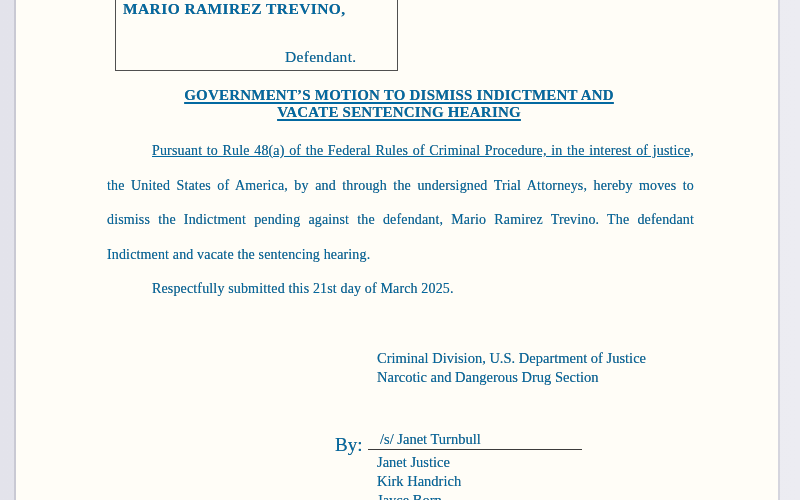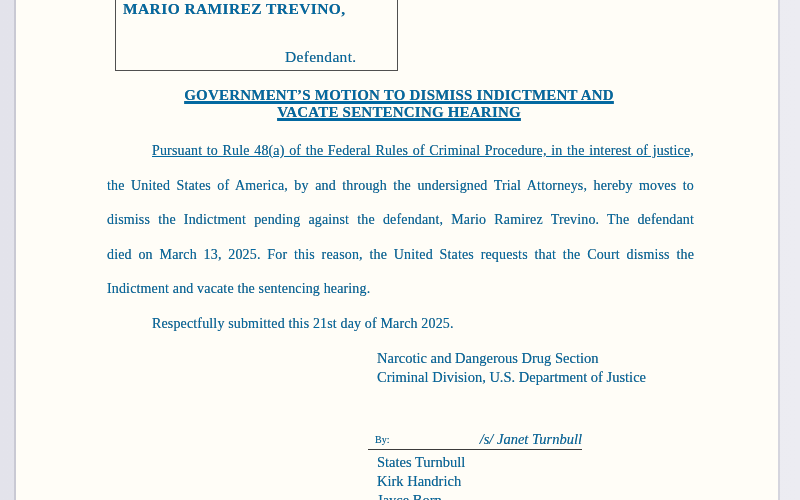--- a/index.html
+++ b/index.html
@@ -64,21 +64,20 @@
   .motion-title {
     position: absolute;
     left: 0;
     top: 87px;
     width: 766px;
     text-align: center;
     font-weight: bold;
     font-size: 15px;
     line-height: 16.5px;
     letter-spacing: 0.2px;
-    text-decoration: underline;
   }
   .motion-title .title-line {
     text-decoration: underline;
     text-underline-offset: 2px;
     text-decoration-thickness: 1.5px;
   }
   .body-block {
     position: absolute;
     left: 91px;           
     top: 134px;
@@ -107,33 +106,30 @@
     left: 361px;          
     top: 349px;
     font-size: 14.5px;
     line-height: 18.5px;
     white-space: nowrap;
   }
   .by-label {
     position: absolute;
     left: 319px;          
     top: 434px;
-    font-size: 10px;
-    margin-left: 40px;
+    font-size: 19px;
   }
   .signature-line {
     position: absolute;
     left: 352px;
     top: 431px;
     width: 214px;
     border-bottom: 1.5px solid #3b3b3b;
     padding-bottom: 1px;
     font-size: 14.5px;
-    font-style: italic;
-    text-align: right;
   }
   .signature-line .sig-text {
     padding-left: 12px;
     white-space: nowrap;
   }
   .attorney-list {
     position: absolute;
     left: 361px;
     top: 453px;
     font-size: 14.5px;
@@ -154,36 +150,35 @@
 
     <div class="motion-title">
       <div><span class="title-line">GOVERNMENT’S MOTION TO DISMISS INDICTMENT AND</span></div>
       <div><span class="title-line">VACATE SENTENCING HEARING</span></div>
     </div>
 
     <div class="body-block">
       <div class="body-line indent">Pursuant to Rule 48(a) of the Federal Rules of Criminal Procedure, in the interest of justice,</div>
       <div class="body-line">the United States of America, by and through the undersigned Trial Attorneys, hereby moves to</div>
       <div class="body-line">dismiss the Indictment pending against the defendant, Mario Ramirez Trevino.  The defendant</div>
-      <div class="body-line">died on March 13, 2025.  For this reason, the United States requests that the Court dismiss the</div>
       <div class="body-line last">Indictment and vacate the sentencing hearing.</div>
       <div class="closing-line">Respectfully submitted this 21st day of March 2025.</div>
     </div>
 
     <div class="signer-block">
+      <div>Criminal Division, U.S. Department of Justice</div>
       <div>Narcotic and Dangerous Drug Section</div>
-      <div>Criminal Division, U.S. Department of Justice</div>
     </div>
 
     <div class="by-label">By:</div>
 
     <div class="signature-line">
       <span class="sig-text">/s/ Janet Turnbull</span>
     </div>
 
     <div class="attorney-list">
-      <div>States Turnbull</div>
+      <div>Janet Justice</div>
       <div>Kirk Handrich</div>
       <div>Jayce Born</div>
     </div>
 
   </div>
 </div>
 
 </body></html>

